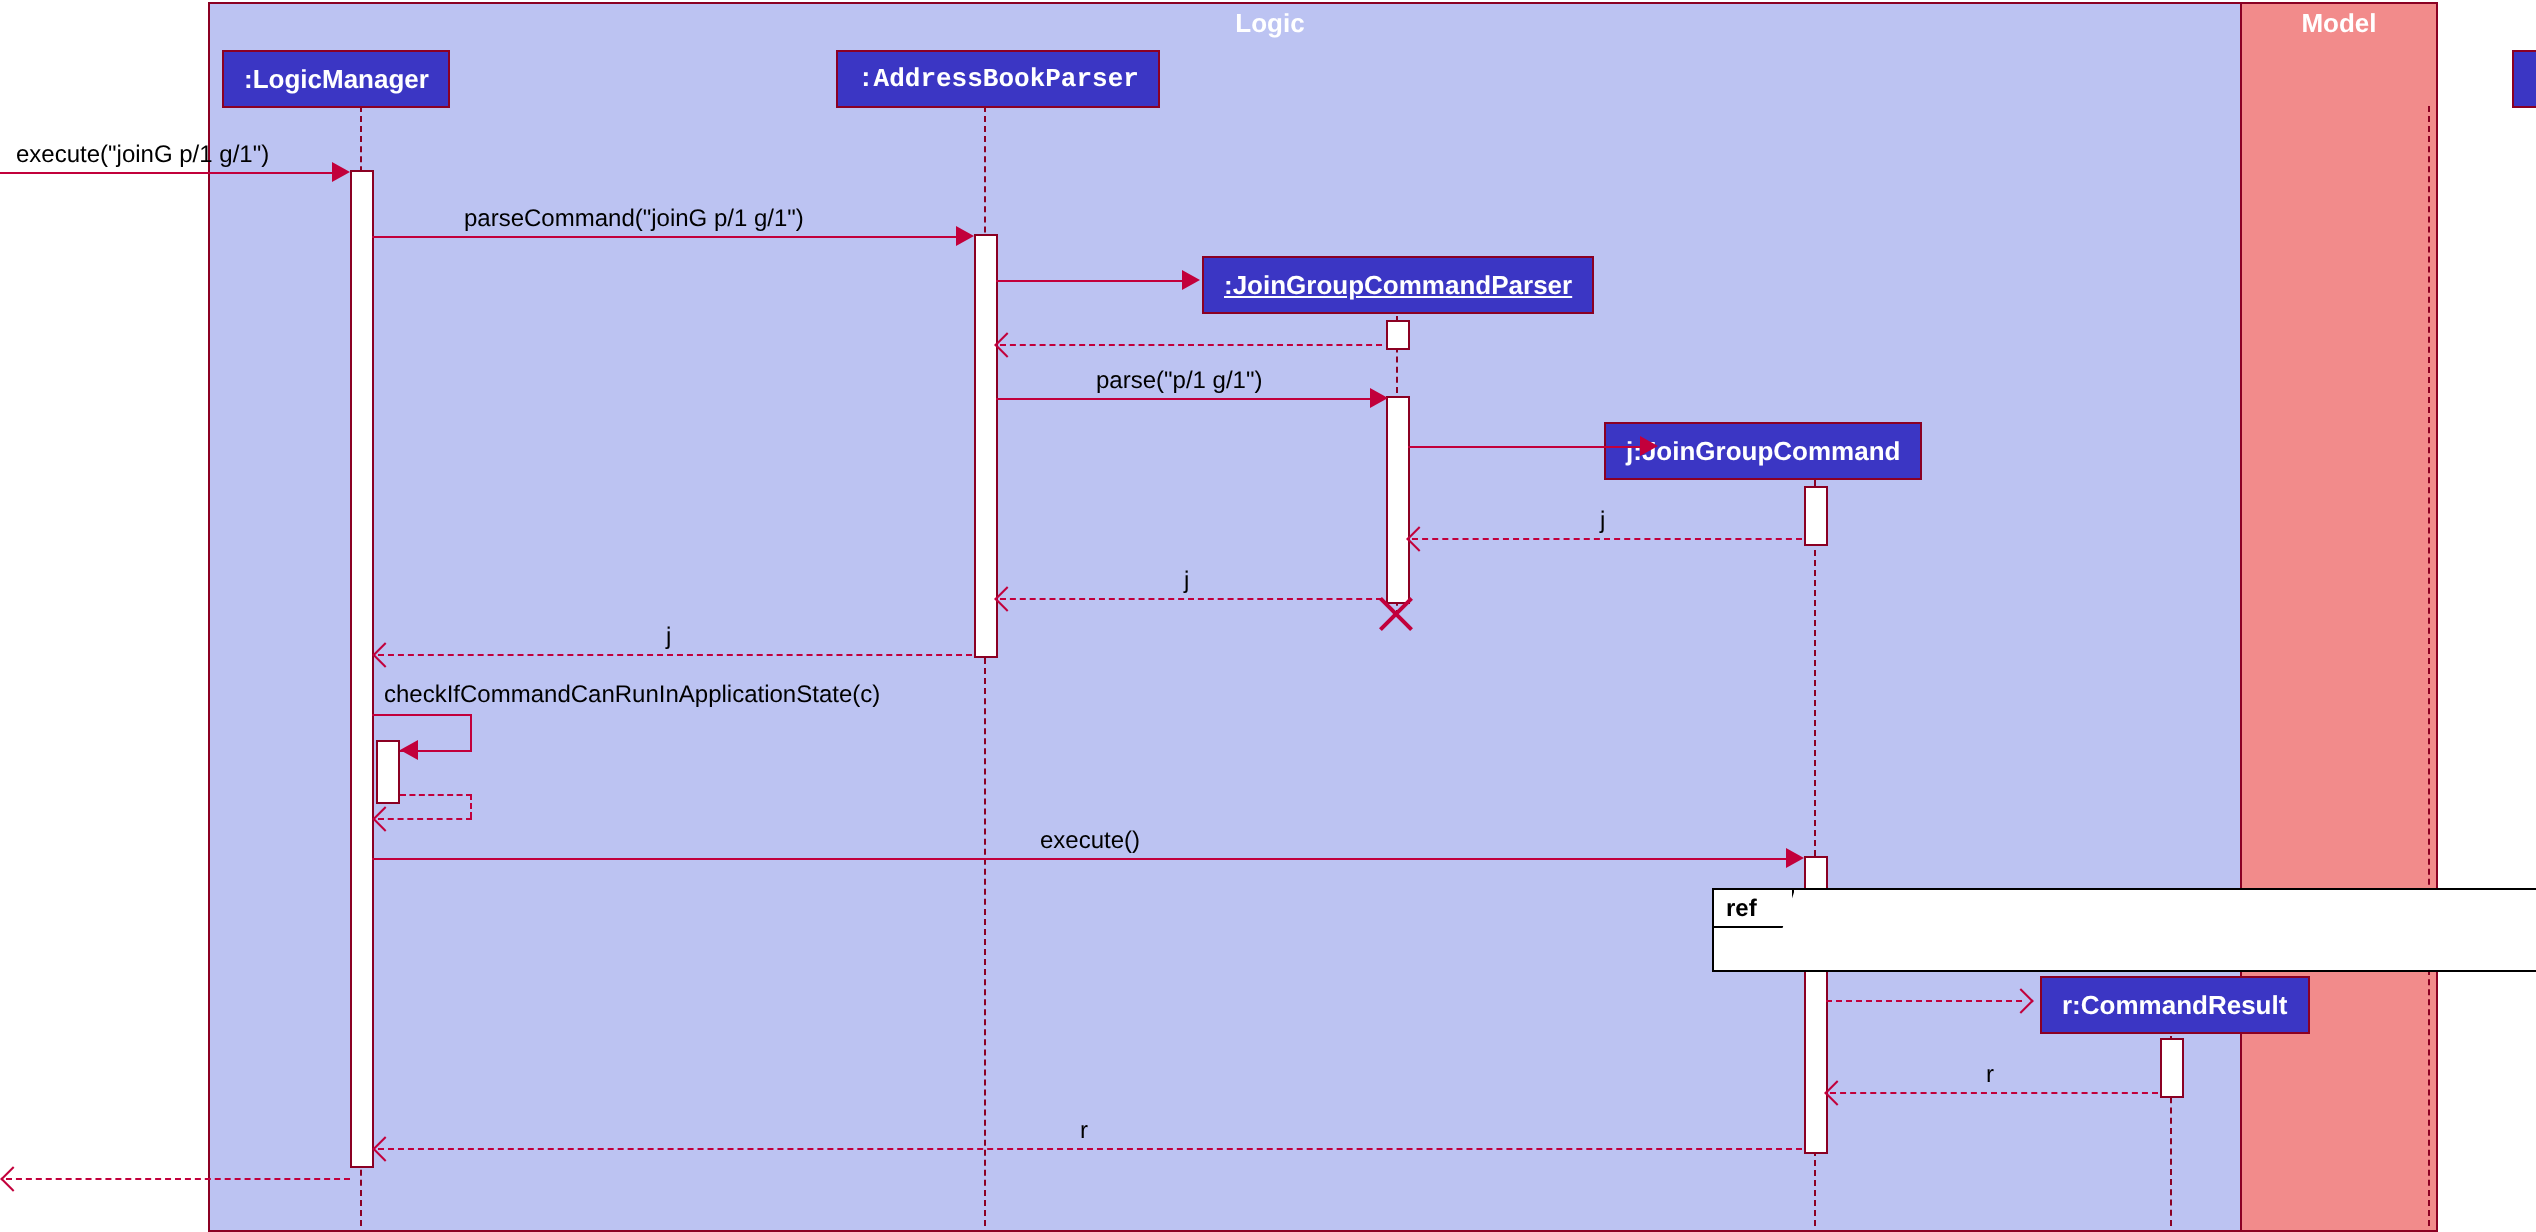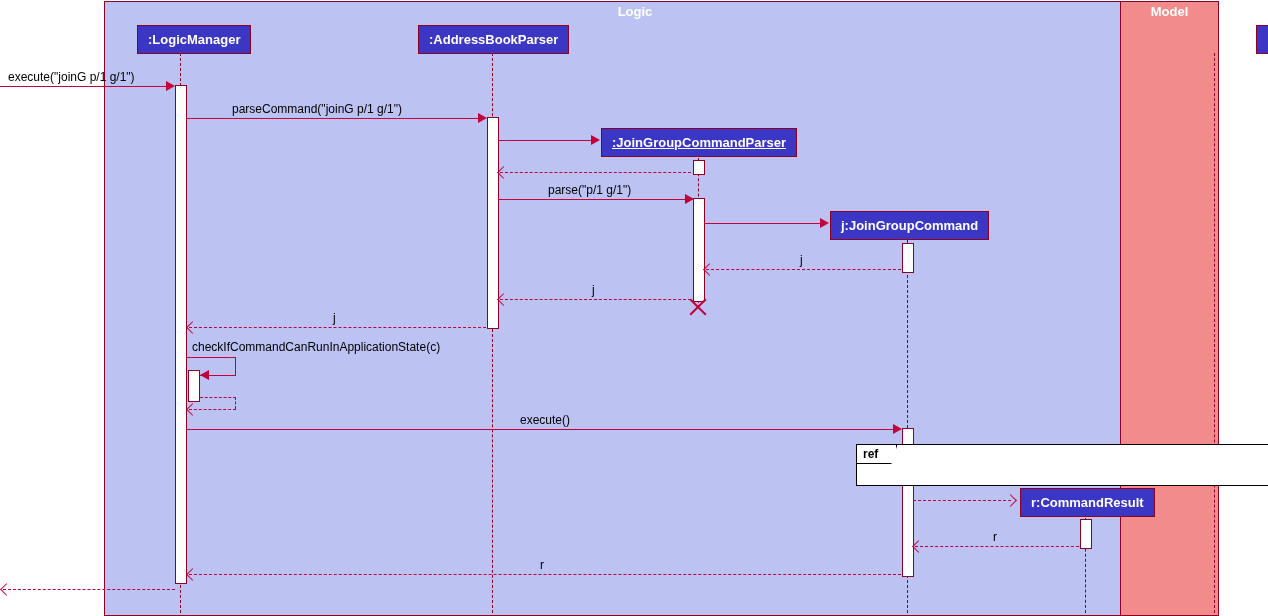--- a/index.html
+++ b/index.html
@@ -149,24 +149,24 @@
   <div class="frame-label">Model</div>
 </div>
 
 <div class="lifeline" style="left:180px; top:53px; height:560px;"></div>
 <div class="lifeline" style="left:492px; top:53px; height:560px;"></div>
 <div class="lifeline" style="left:698px; top:158px; height:150px;"></div>
 <div class="lifeline" style="left:907px; top:240px; height:373px;"></div>
 <div class="lifeline" style="left:1214px; top:53px; height:560px;"></div>
 <div class="lifeline" style="left:1085px; top:518px; height:95px;"></div>
 
-<div class="participant" style="left:137px; top:25px;">:LogicManager</div>
-<div class="participant" style="left:418px; top:25px;">:AddressBookParser</div>
+<div class="participant" style="left:111px; top:25px;">:LogicManager</div>
+<div class="participant" style="left:418px; top:25px;font-family:Liberation Mono, monospace;">:AddressBookParser</div>
 <div class="participant" style="left:601px; top:128px;text-decoration:underline;">:JoinGroupCommandParser</div>
-<div class="participant" style="left:830px; top:211px;">j:JoinGroupCommand</div>
+<div class="participant" style="left:802px; top:211px;">j:JoinGroupCommand</div>
 <div class="participant" style="left:1256px; top:25px;">:Model</div>
 <div class="participant" style="left:1020px; top:488px;">r:CommandResult</div>
 
 <div class="activation" style="left:175px; top:85px; height:497px;"></div>
 <div class="activation" style="left:487px; top:117px; height:210px;"></div>
 <div class="activation" style="left:693px; top:160px; height:13px;"></div>
 <div class="activation" style="left:693px; top:198px; height:102px;"></div>
 <div class="activation" style="left:902px; top:243px; height:28px;"></div>
 <div class="activation" style="left:902px; top:428px; height:147px;"></div>
 <div class="activation" style="left:188px; top:370px; height:30px;"></div>

